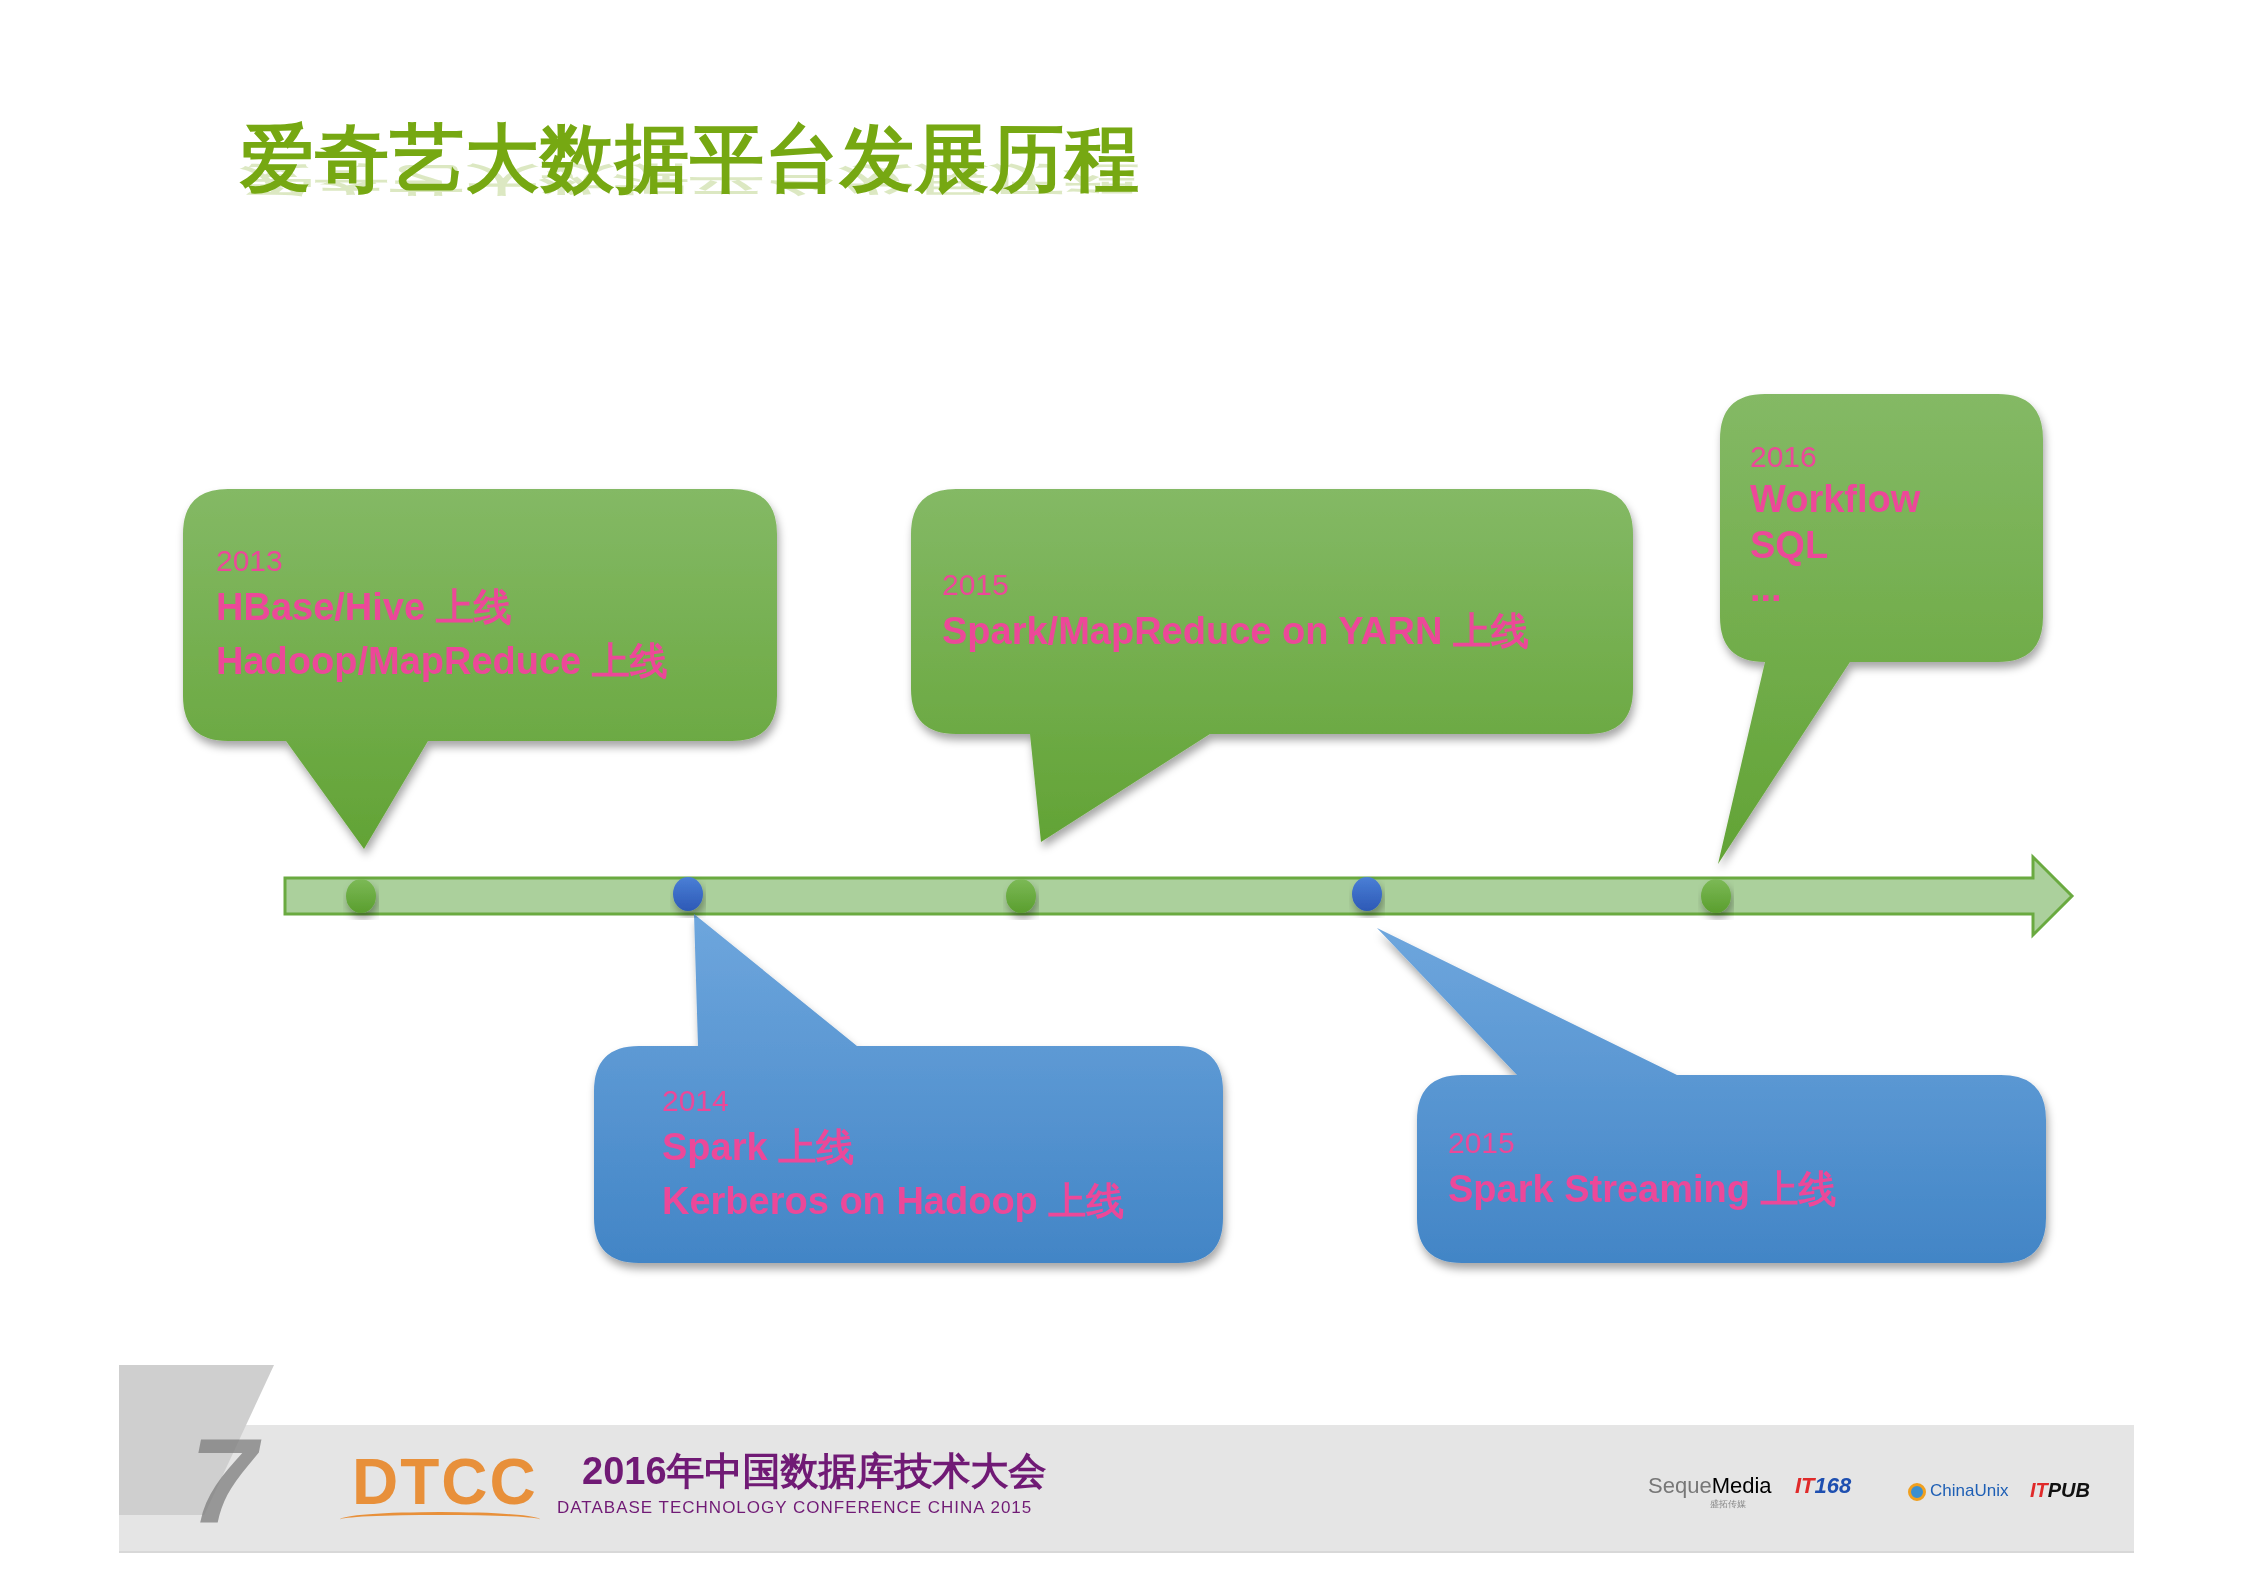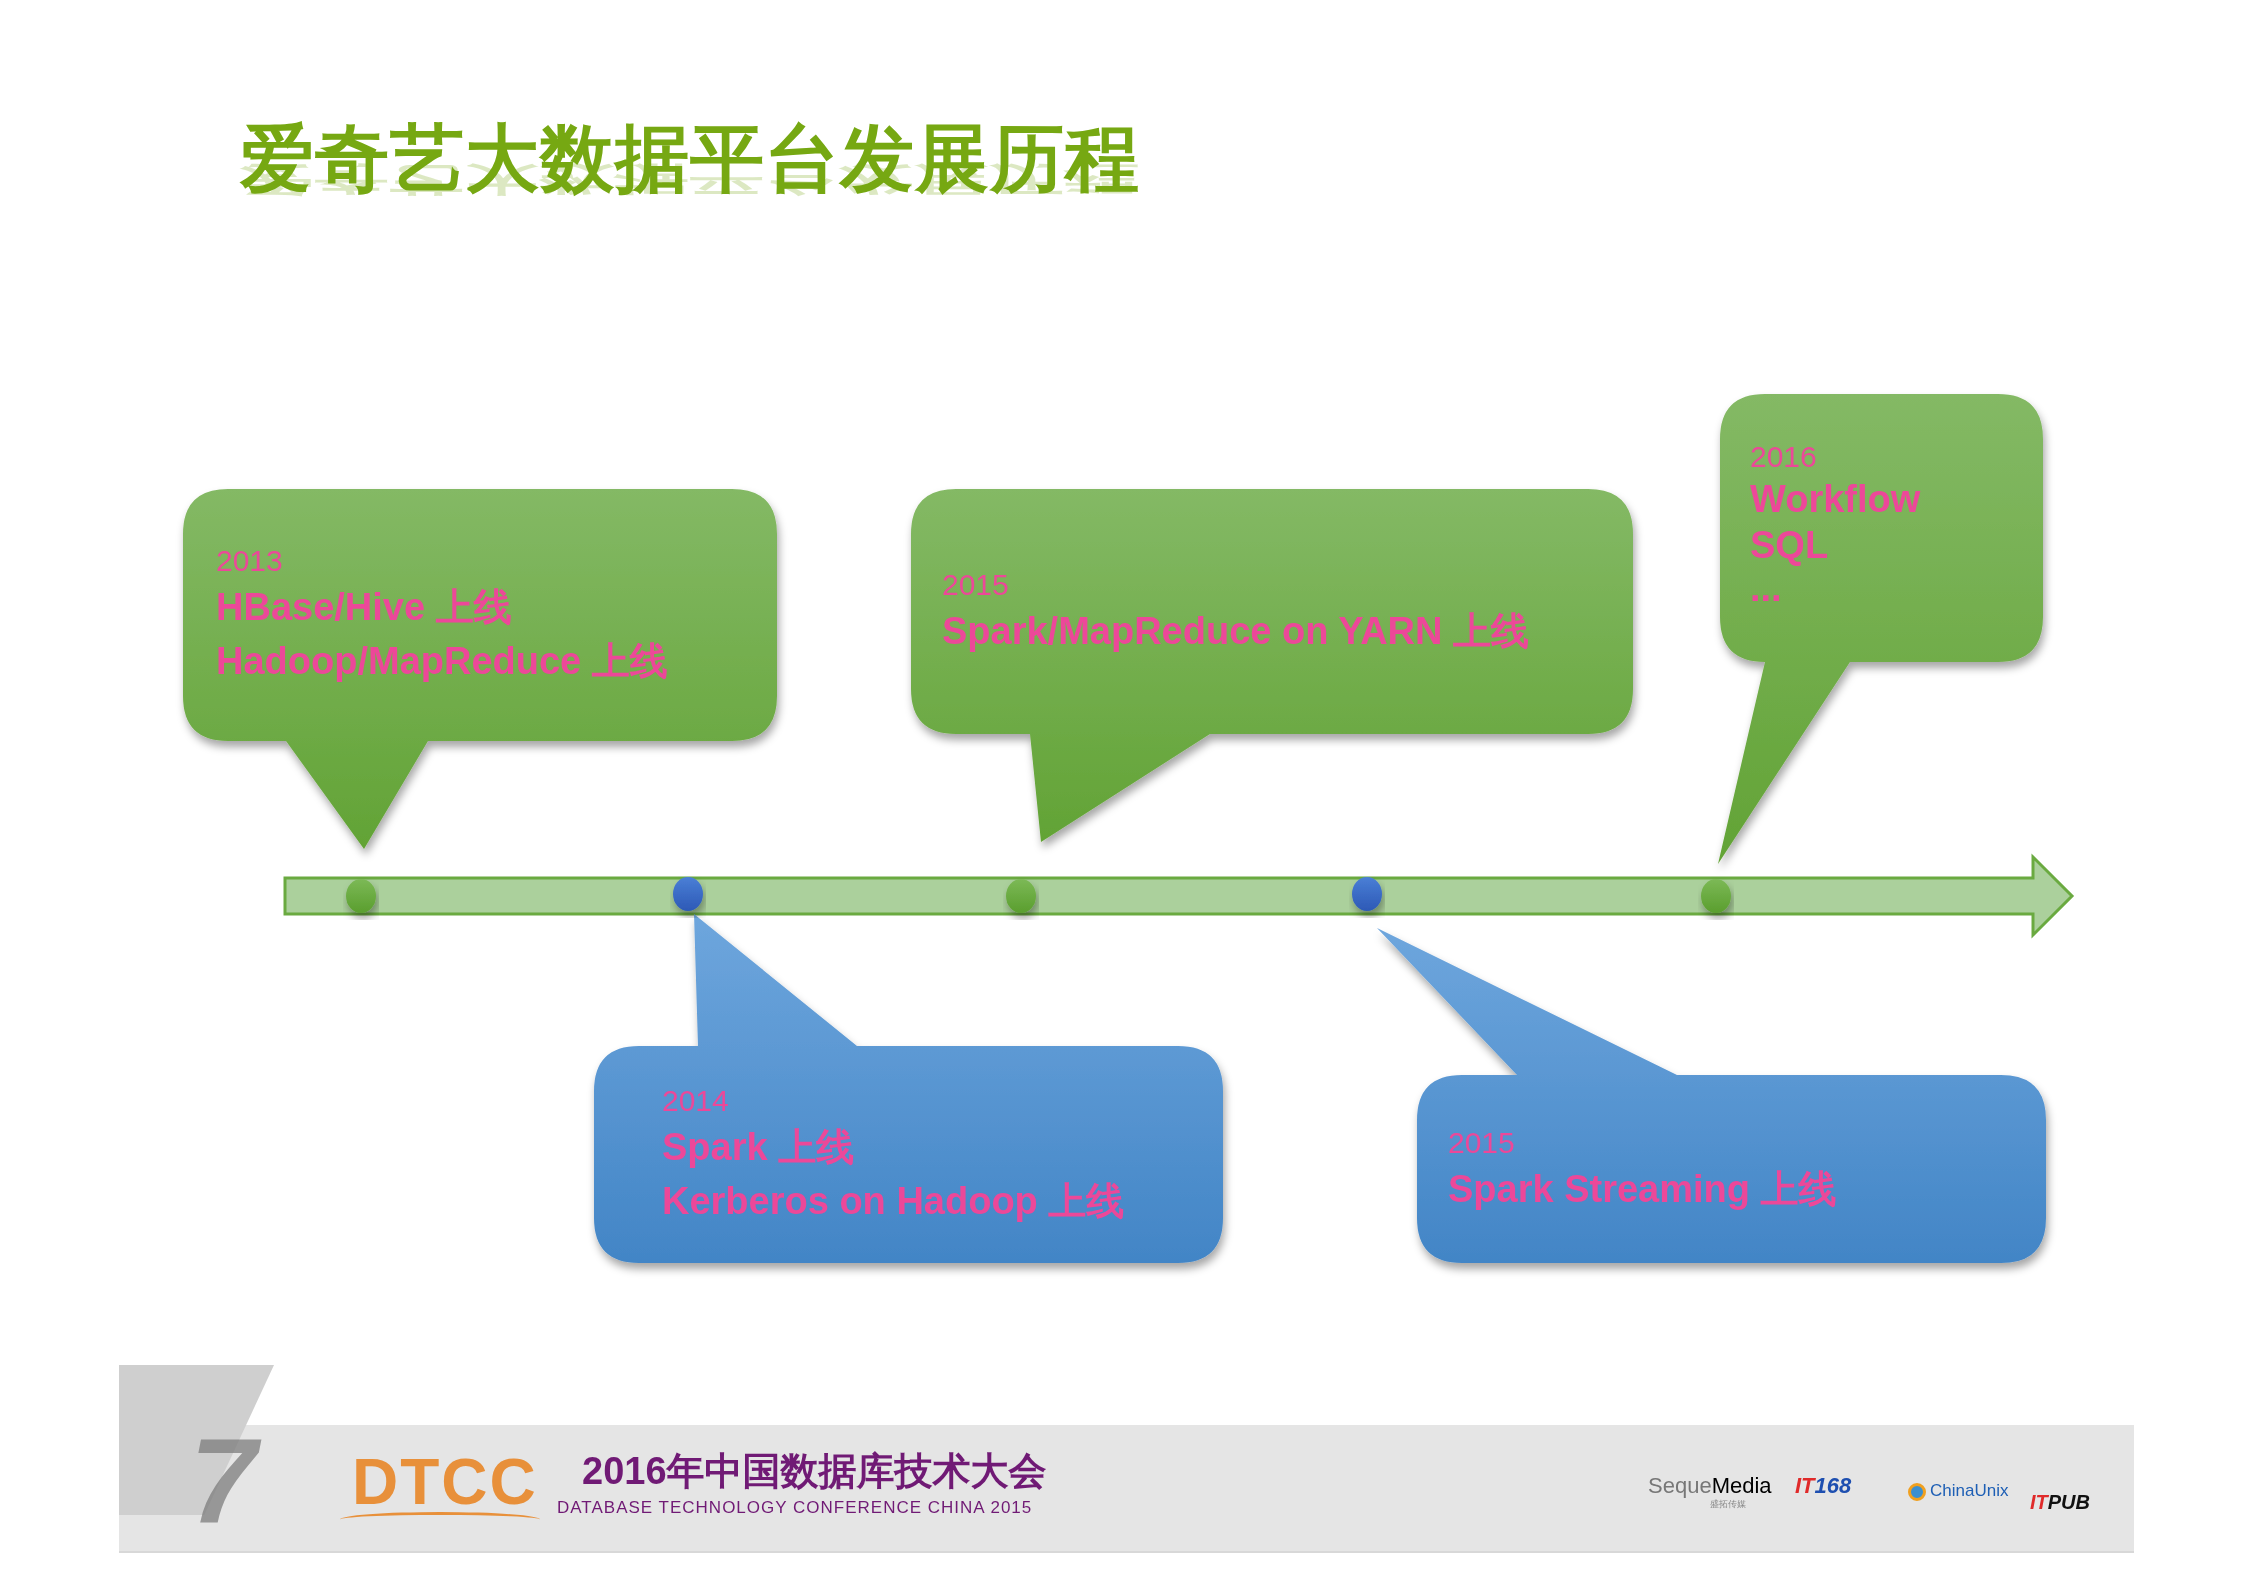--- a/index.html
+++ b/index.html
@@ -28,21 +28,21 @@
   .conf-en { position:absolute; left:557px; top:1499px; font-size:17px; color:#701a75; letter-spacing:1px; line-height:1; }
   .sponsor { position:absolute; top:1475px; line-height:1; white-space:nowrap; }
   .seque { left:1648px; font-size:22px; color:#777; }
   .seque .m { color:#000000; }
   .seque-sub { position:absolute; left:1710px; top:1498px; font-size:9px; color:#888;text-align:right; }
   .it168 { left:1795px; font-size:22px; color:#1e4fb0; font-weight:bold; font-style:italic; }
   .it168 .r { color:#e02a2a; }
   .chinaunix { left:1900px; font-size:17px; color:#1e5fb5; top:1482px;padding-left:8px; }
   .chinaunix .c { display:inline-block; width:18px; height:18px; border-radius:50%;
                   border:3px solid #f0a020; vertical-align:middle; margin-right:4px; box-sizing:border-box; background:#3b8fd0; }
-  .itpub { left:2030px; font-size:20px; font-weight:bold; font-style:italic; color:#111; top:1480px;margin-top:12px; }
+  .itpub { left:2030px; font-size:20px; font-weight:bold; font-style:italic; color:#111; top:1480px; }
   .itpub .r { color:#e02a2a; }
 </style>
 </head>
 <body>
 
 <div class="title">爱奇艺大数据平台发展历程</div>
 <div class="title-reflect">爱奇艺大数据平台发展历程</div>
 
 <svg class="art" width="2245" height="1586" viewBox="0 0 2245 1586">
   <defs>

